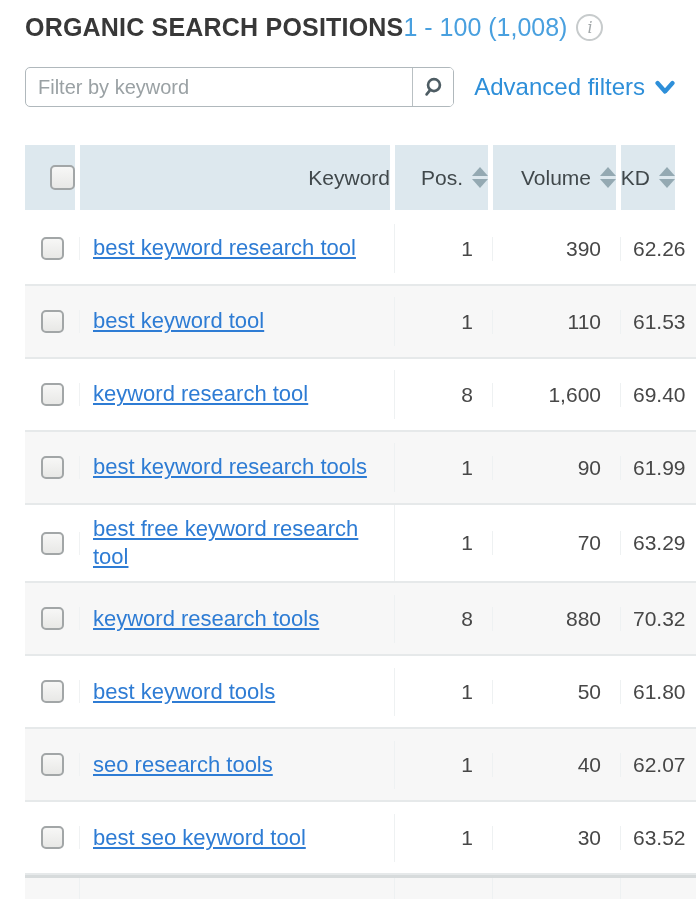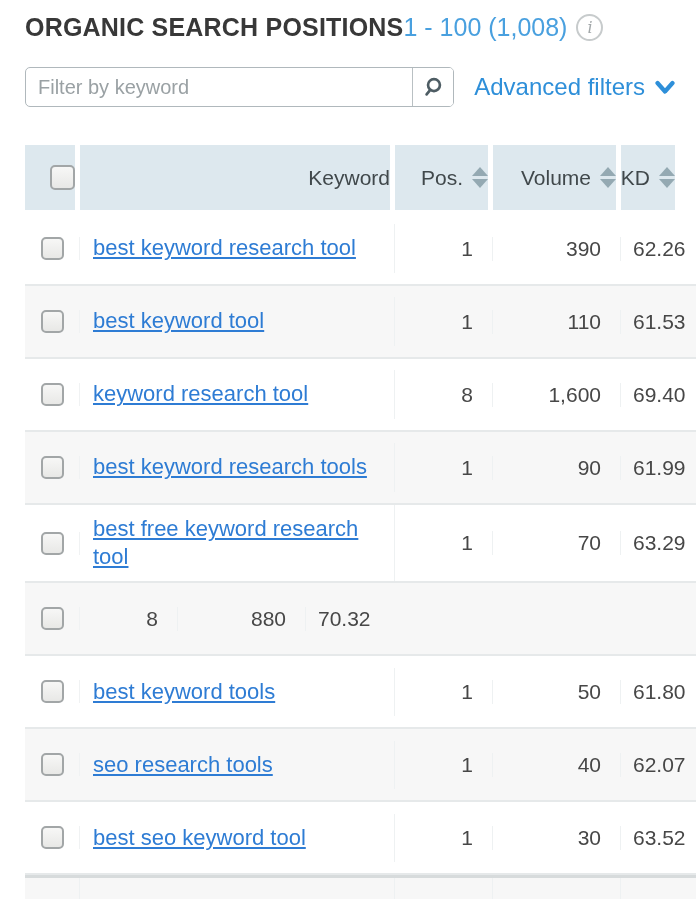--- a/index.html
+++ b/index.html
@@ -199,20 +199,23 @@
     </div>
     <div class="cell c3">1</div>
     <div class="cell c4">70</div>
     <div class="cell c5">63.29</div>
   </div>
 
   <div class="row alt">
     <div class="cell c1">
       <span class="cb"></span>
     </div>
+    <div class="cell c2">
+      <a href="#" class="kw">keyword research tools</a>
+    </div>
     <div class="cell c3">8</div>
     <div class="cell c4">880</div>
     <div class="cell c5">70.32</div>
   </div>
 
   <div class="row">
     <div class="cell c1">
       <span class="cb"></span>
     </div>
     <div class="cell c2">

